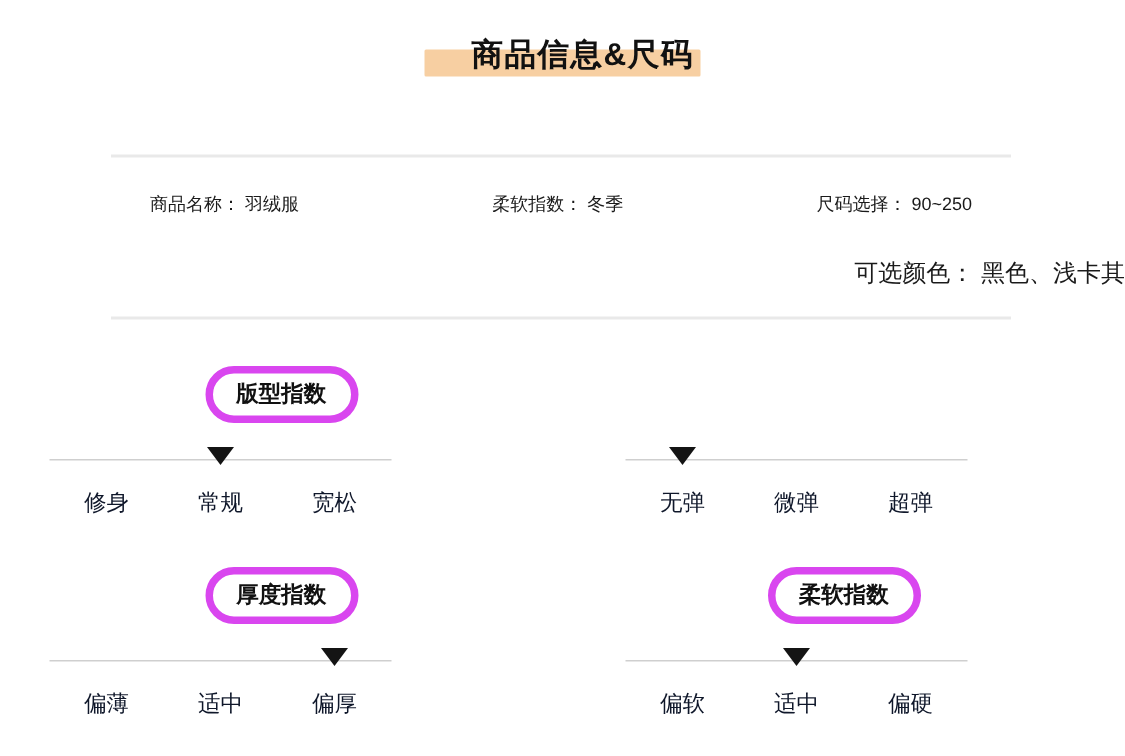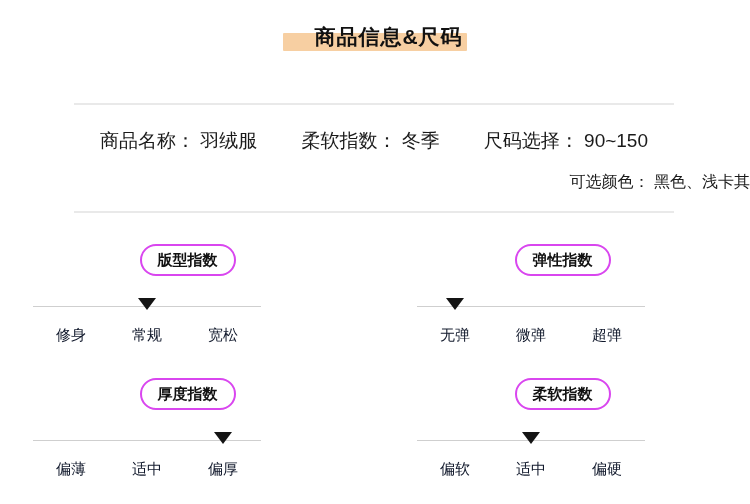--- a/index.html
+++ b/index.html
@@ -63,21 +63,21 @@
 
   
   .info-row-1 {
     position: absolute;
     top: 128px;
     left: 74px;
     width: 600px;
     display: flex;
     justify-content: space-between;
     align-items: baseline;
-    font-size: 19px;
+    font-size: 12px;
     color: #1a1a1a;
     padding: 0 26px;
     box-sizing: border-box;
   }
   .info-row-1 .cell { white-space: nowrap; }
   .info-row-2 {
     position: absolute;
     top: 172px;
     left: 0;
     width: 750px;
@@ -102,21 +102,21 @@
     position: relative;
     height: 134px;
     box-sizing: border-box;
   }
 
   .pill {
     position: absolute;
     top: 6px;
     left: 50%;
     transform: translateX(-50%);
-    border: 2px solid #d946ef;
+    border: 5px solid #d946ef;
     border-radius: 999px;
     padding: 5px 16px 6px 16px;
     font-size: 15px;
     font-weight: bold;
     color: #111;
     background: #fff;
     white-space: nowrap;
     line-height: 1.15;
   }
 
@@ -176,21 +176,21 @@
     <span class="txt">商品信息&amp;尺码</span>
   </div>
 </div>
 
 <div class="divider top"></div>
 <div class="divider bottom"></div>
 
 <div class="info-row-1">
   <div class="cell">商品名称： 羽绒服</div>
   <div class="cell">柔软指数： 冬季</div>
-  <div class="cell">尺码选择： 90~150</div>
+  <div class="cell">尺码选择： 90~250</div>
 </div>
 <div class="info-row-2">可选颜色： 黑色、浅卡其</div>
 
 <div class="index-grid">
 
   <div class="index-row">
 
     <div class="index-block">
       <div class="pill">版型指数</div>
       <div class="scale">
@@ -198,21 +198,20 @@
         <div class="marker pos-1"></div>
         <div class="scale-labels">
           <div class="lbl">修身</div>
           <div class="lbl">常规</div>
           <div class="lbl">宽松</div>
         </div>
       </div>
     </div>
 
     <div class="index-block">
-      <div class="pill">弹性指数</div>
       <div class="scale right-col">
         <div class="scale-line"></div>
         <div class="marker pos-0"></div>
         <div class="scale-labels">
           <div class="lbl">无弹</div>
           <div class="lbl">微弹</div>
           <div class="lbl">超弹</div>
         </div>
       </div>
     </div>

